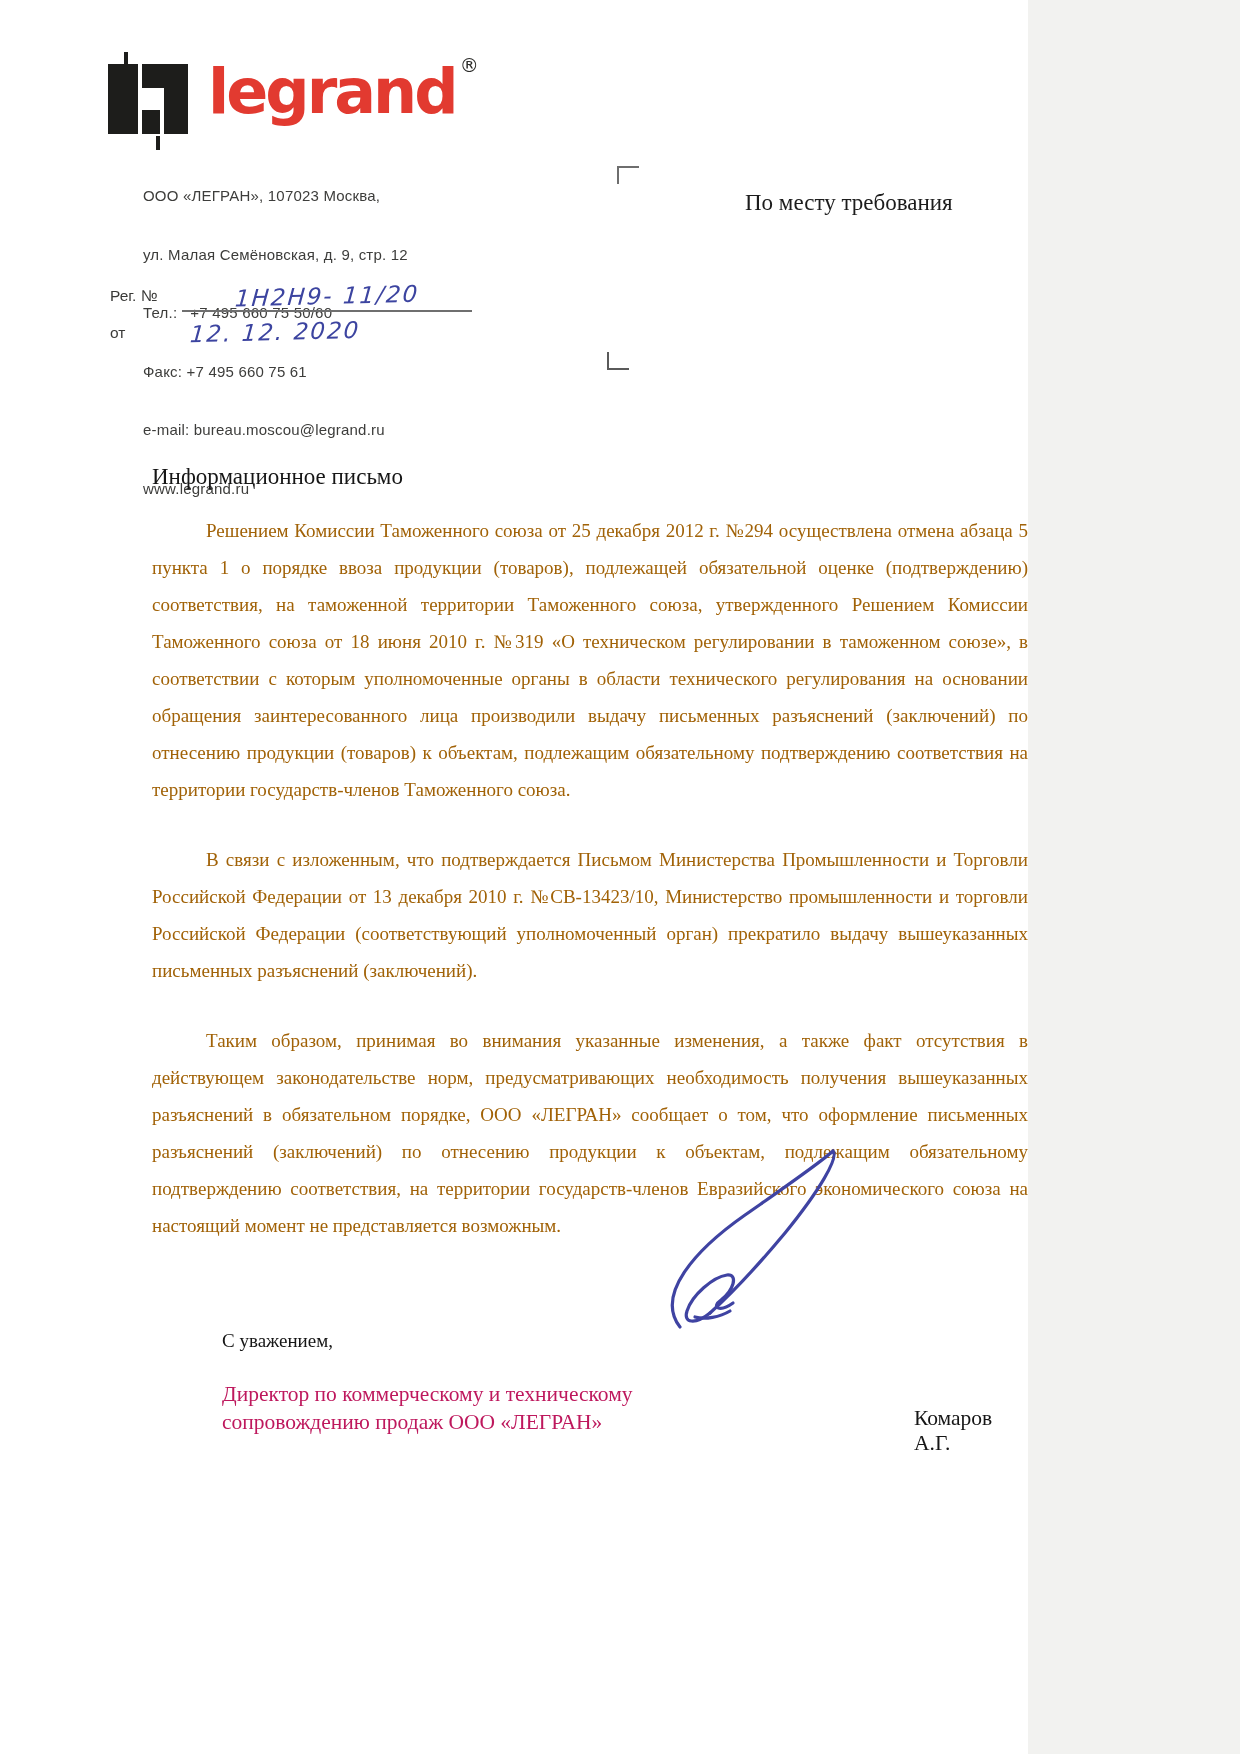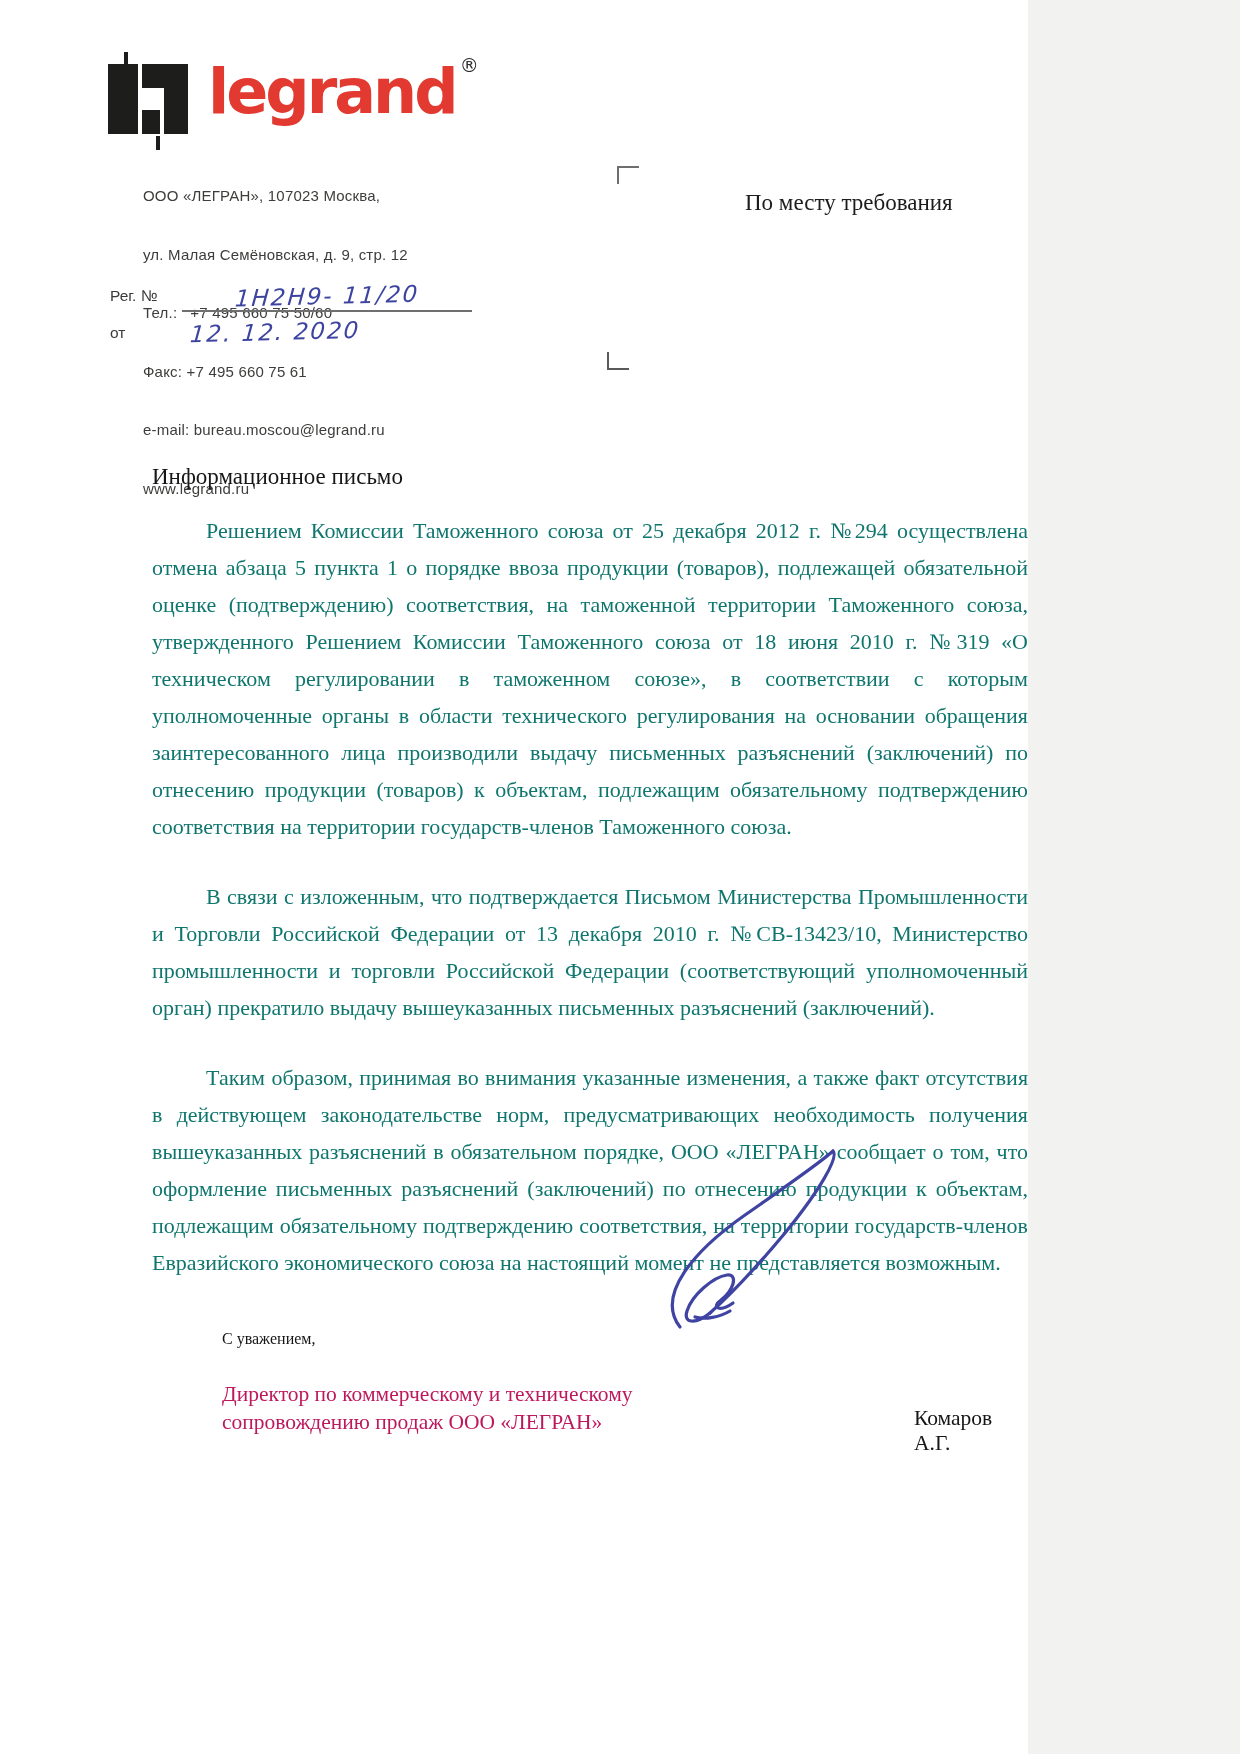--- a/index.html
+++ b/index.html
@@ -85,27 +85,27 @@
     margin-left:18px; margin-top:-6px;
   }
 
   
   .title {
     position:absolute; left:152px; top:464px; width:876px;
     font-size:23px; color:#161616;
   }
   .body-text {
     position:absolute; left:152px; top:512px; width:876px;
-    font-size:22px; line-height:37px;
-    color:#0f766e; text-align:justify;
+    font-size:19px; line-height:37px;
+    color:#a16207; text-align:justify;
   }
   .body-text p { margin:0 0 33px 0; text-indent:54px; }
 
   
-  .salutation { position:absolute; left:222px; top:1330px; font-size:16px; color:#161616; }
+  .salutation { position:absolute; left:222px; top:1330px; font-size:19px; color:#161616; }
   .position-block {
     position:absolute; left:222px; top:1380px;
     font-size:21.5px; line-height:28px; color:#be185d;
   }
   .signer { position:absolute; left:914px; top:1406px; font-size:21.5px; color:#161616; }
   .signature { position:absolute; left:635px; top:1145px; }
 </style>
 </head>
 <body>
 

